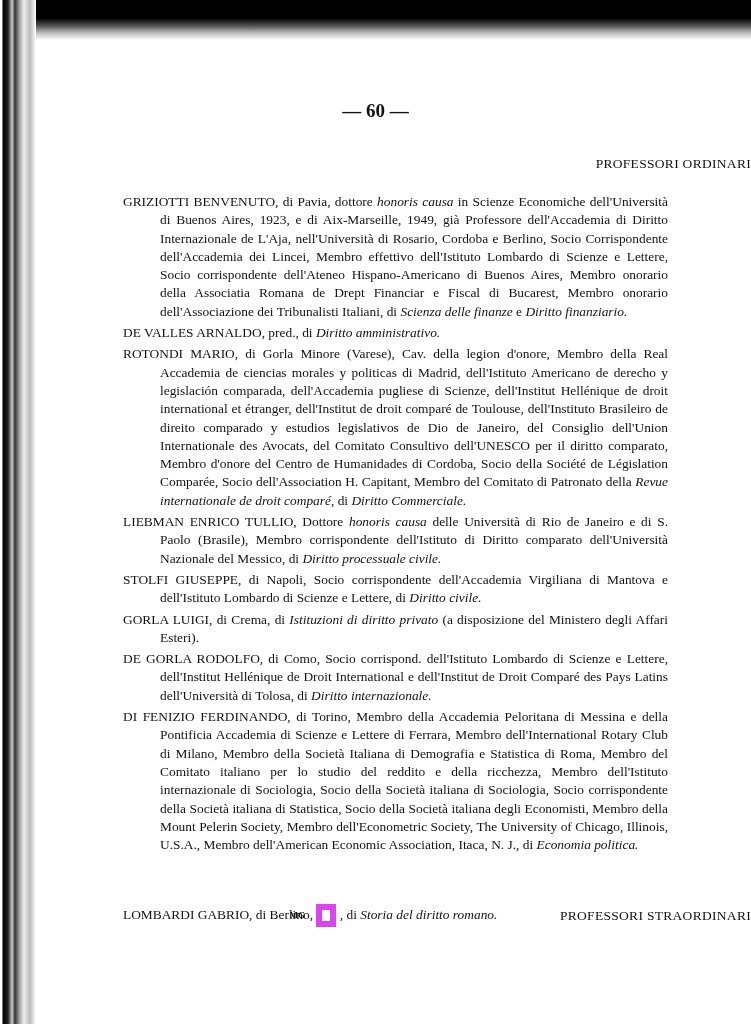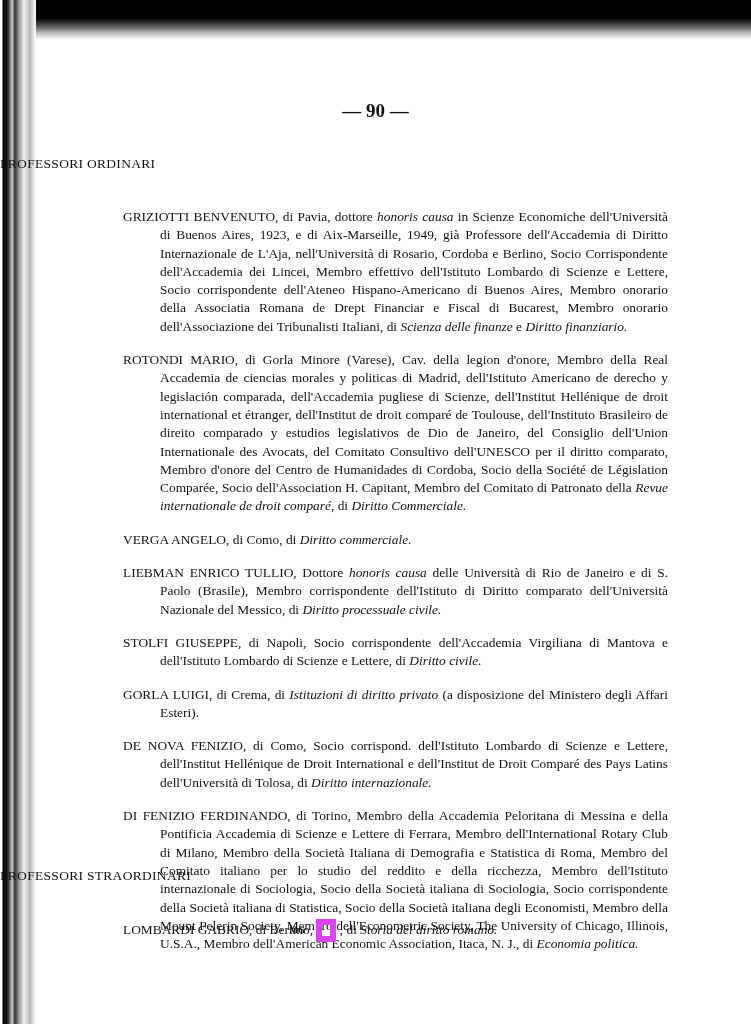--- a/index.html
+++ b/index.html
@@ -15,53 +15,53 @@
     }
     .left-binding {
       position: absolute; left: 0; top: 0; width: 36px; height: 1024px;
       background: linear-gradient(to right, #fff 0px, #fff 2px, #000 3px, #222 8px, #ccc 12px, #333 15px, #999 19px, #eee 24px, #bbb 30px, #fff 36px);
     }
     .page-number {
       position: absolute; top: 100px; left: 0; width: 751px; text-align: center;
       font-size: 19px; font-weight: bold;
     }
     .section-title {
-      position: absolute; left: 0; width: 751px; text-align: left;
+      position: absolute; left: 0; width: 751px; text-align: right;
       font-size: 13.5px; letter-spacing: 0.3px;
     }
     .entries {
       position: absolute; left: 123px; width: 545px;
       font-size: 13.4px; line-height: 18.3px; text-align: justify;
     }
     .entry {
-      padding-left: 37px; text-indent: -37px; margin: 15px 0 3px 0;
+      padding-left: 37px; text-indent: -37px; margin: 0 0 3px 0;
     }
     .entry i { font-style: italic; }
     .name { font-weight: normal; }
     .emblem {
       display: inline-block; border: 6px solid #d946ef; font-size: 9px; line-height: 11px;
       padding: 0 4px; vertical-align: 1px; font-weight: bold;
     }
   </style>
 </head>
 <body>
 
 <div class="top-shadow"></div>
 <div class="left-binding"></div>
 
-<div class="page-number">— 90 —</div>
+<div class="page-number">— 60 —</div>
 
 <div class="section-title" style="top:156px">PROFESSORI ORDINARI</div>
 <div class="entries" style="top:193px">
     <p class="entry"><span class="name">GRIZIOTTI BENVENUTO</span><span>, di Pavia, dottore </span><i>honoris causa</i><span> in Scienze Economiche dell'Università di Buenos Aires, 1923, e di Aix-Marseille, 1949, già Professore dell'Accademia di Diritto Internazionale de L'Aja, nell'Università di Rosario, Cordoba e Berlino, Socio Corrispondente dell'Accademia dei Lincei, Membro effettivo dell'Istituto Lombardo di Scienze e Lettere, Socio corrispondente dell'Ateneo Hispano-Americano di Buenos Aires, Membro onorario della Associatia Romana de Drept Financiar e Fiscal di Bucarest, Membro onorario dell'Associazione dei Tribunalisti Italiani, di </span><i>Scienza delle finanze</i><span> e </span><i>Diritto finanziario.</i></p>
+    <p class="entry"><span class="name">DE VALLES ARNALDO</span><span>, pred., di </span><i>Diritto amministrativo.</i></p>
     <p class="entry"><span class="name">ROTONDI MARIO</span><span>, di Gorla Minore (Varese), Cav. della legion d'onore, Membro della Real Accademia de ciencias morales y politicas di Madrid, dell'Istituto Americano de derecho y legislación comparada, dell'Accademia pugliese di Scienze, dell'Institut Hellénique de droit international et étranger, dell'Institut de droit comparé de Toulouse, dell'Instituto Brasileiro de direito comparado y estudios legislativos de Dio de Janeiro, del Consiglio dell'Union Internationale des Avocats, del Comitato Consultivo dell'UNESCO per il diritto comparato, Membro d'onore del Centro de Humanidades di Cordoba, Socio della Société de Législation Comparée, Socio dell'Association H. Capitant, Membro del Comitato di Patronato della </span><i>Revue internationale de droit comparé</i><span>, di </span><i>Diritto Commerciale.</i></p>
-    <p class="entry"><span class="name">VERGA ANGELO</span><span>, di Como, di </span><i>Diritto commerciale.</i></p>
     <p class="entry"><span class="name">LIEBMAN ENRICO TULLIO</span><span>, Dottore </span><i>honoris causa</i><span> delle Università di Rio de Janeiro e di S. Paolo (Brasile), Membro corrispondente dell'Istituto di Diritto comparato dell'Università Nazionale del Messico, di </span><i>Diritto processuale civile.</i></p>
     <p class="entry"><span class="name">STOLFI GIUSEPPE</span><span>, di Napoli, Socio corrispondente dell'Accademia Virgiliana di Mantova e dell'Istituto Lombardo di Scienze e Lettere, di </span><i>Diritto civile.</i></p>
     <p class="entry"><span class="name">GORLA LUIGI</span><span>, di Crema, di </span><i>Istituzioni di diritto privato</i><span> (a disposizione del Ministero degli Affari Esteri).</span></p>
-    <p class="entry"><span class="name">DE NOVA FENIZIO</span><span>, di Como, Socio corrispond. dell'Istituto Lombardo di Scienze e Lettere, dell'Institut Hellénique de Droit International e dell'Institut de Droit Comparé des Pays Latins dell'Università di Tolosa, di </span><i>Diritto internazionale.</i></p>
+    <p class="entry"><span class="name">DE GORLA RODOLFO</span><span>, di Como, Socio corrispond. dell'Istituto Lombardo di Scienze e Lettere, dell'Institut Hellénique de Droit International e dell'Institut de Droit Comparé des Pays Latins dell'Università di Tolosa, di </span><i>Diritto internazionale.</i></p>
     <p class="entry"><span class="name">DI FENIZIO FERDINANDO</span><span>, di Torino, Membro della Accademia Peloritana di Messina e della Pontificia Accademia di Scienze e Lettere di Ferrara, Membro dell'International Rotary Club di Milano, Membro della Società Italiana di Demografia e Statistica di Roma, Membro del Comitato italiano per lo studio del reddito e della ricchezza, Membro dell'Istituto internazionale di Sociologia, Socio della Società italiana di Sociologia, Socio corrispondente della Società italiana di Statistica, Socio della Società italiana degli Economisti, Membro della Mount Pelerin Society, Membro dell'Econometric Society, The University of Chicago, Illinois, U.S.A., Membro dell'American Economic Association, Itaca, N. J., di </span><i>Economia politica.</i></p>
   </div>
 
-<div class="section-title" style="top:868px">PROFESSORI STRAORDINARI</div>
+<div class="section-title" style="top:908px">PROFESSORI STRAORDINARI</div>
 <div class="entries" style="top:904px">
     <p class="entry"><span class="name">LOMBARDI GABRIO</span><span>, di Berlino, </span><span class="emblem">MG</span><span> , di </span><i>Storia del diritto romano.</i></p>
   </div>
 
 </body></html>

